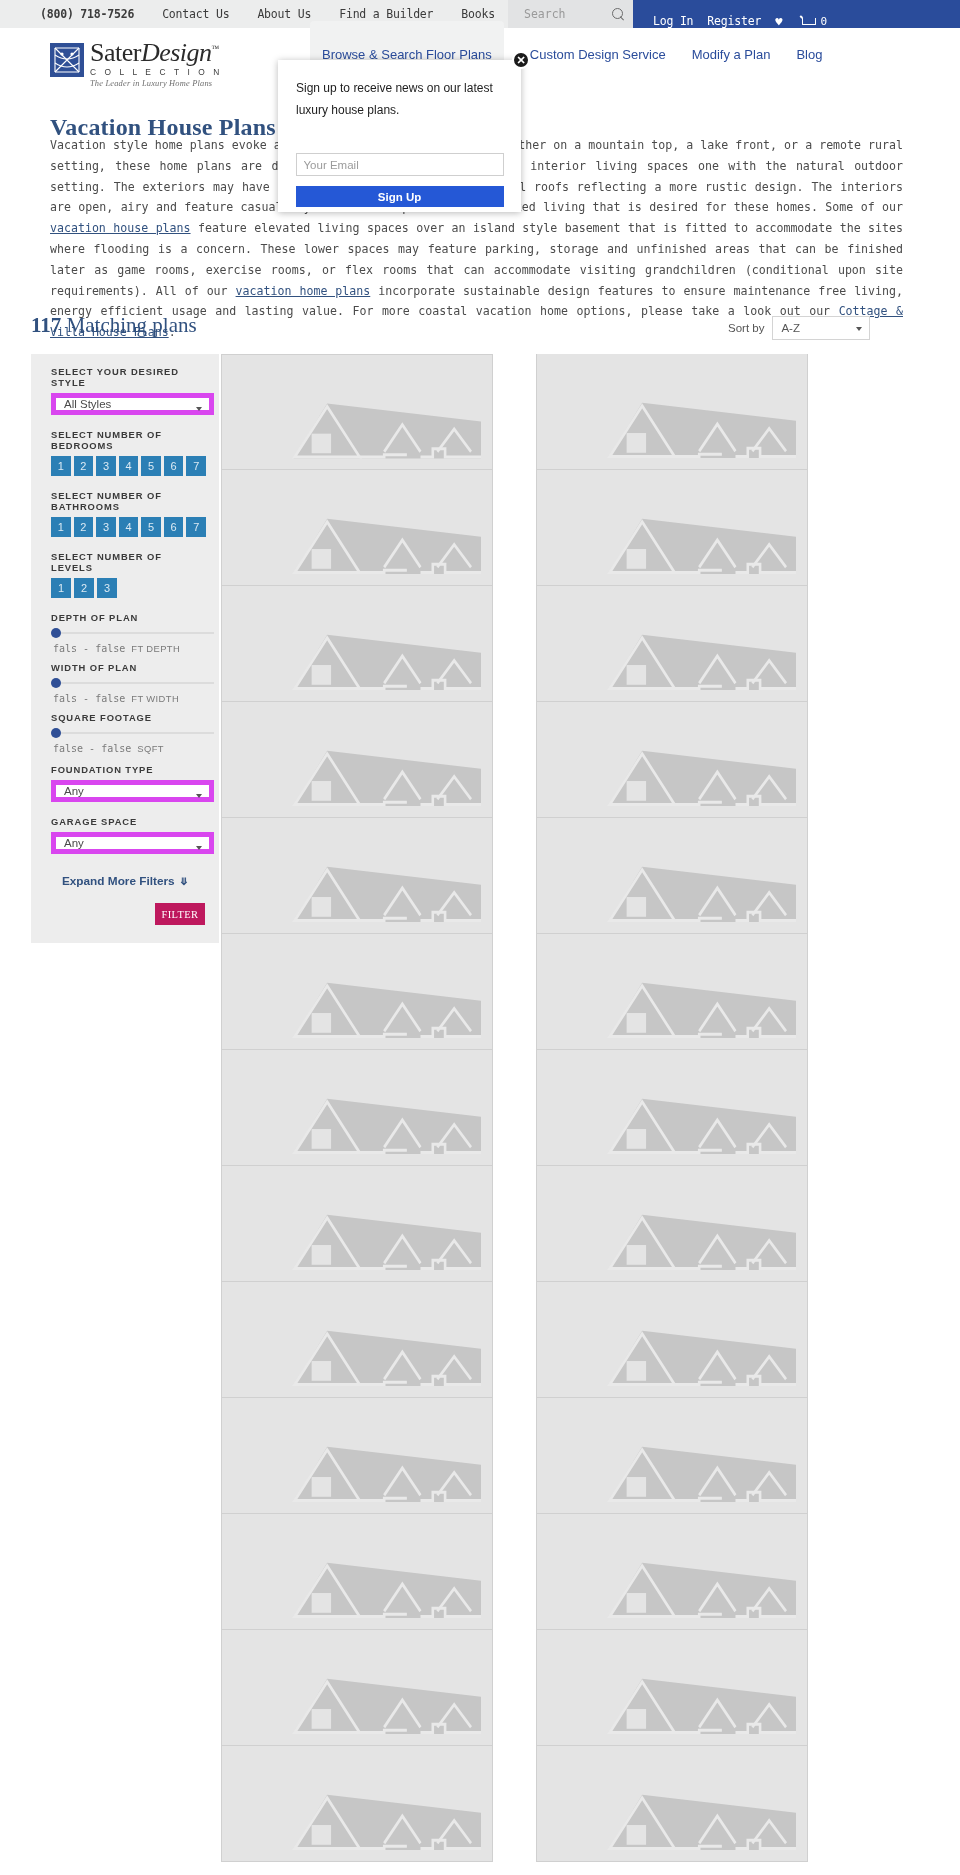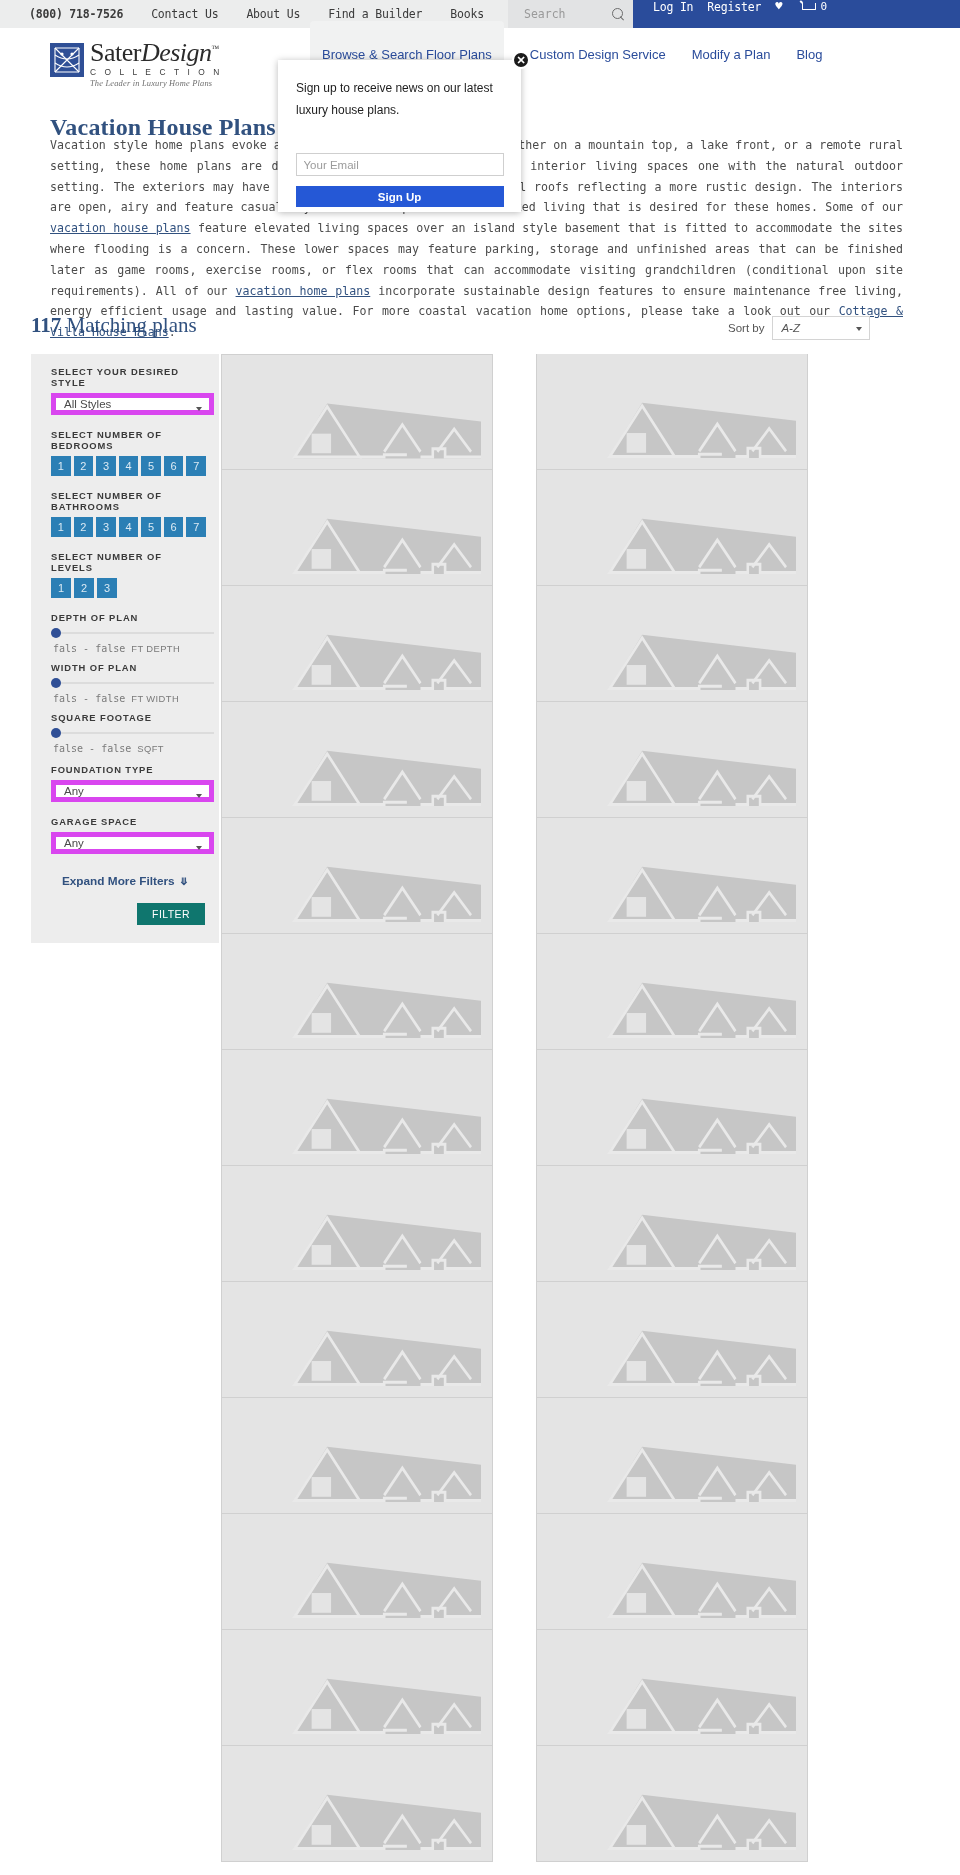--- a/index.html
+++ b/index.html
@@ -10,21 +10,21 @@
     font-family:"DejaVu Sans Mono", monospace;
     overflow:hidden;
   }
 
   
   .utilbar{
     position:absolute; left:0; top:0; width:960px; height:28px;
     background:#eceded;
     display:flex; align-items:center;
   }
-  .utilbar-left{ display:flex; align-items:center; padding-left:29px; gap:0; }
+  .utilbar-left{ display:flex; align-items:center; padding-left:40px; gap:0; }
   .util-phone{
     font-family:"DejaVu Sans Mono", monospace;
     font-size:11.5px; color:#3b3b3b; font-weight:bold; letter-spacing:-.2px;
     white-space:nowrap;
   }
   .util-link{
     font-family:"DejaVu Sans Mono", monospace;
     font-size:11.5px; color:#3b3b3b; text-decoration:none; white-space:nowrap;
     margin-left:28px; letter-spacing:-.2px;
   }
@@ -44,21 +44,21 @@
   .mag:before{
     content:""; position:absolute; left:0; top:0; width:9px; height:9px;
     border:1.4px solid #6c6c6c; border-radius:50%;
   }
   .mag:after{
     content:""; position:absolute; left:8px; top:8.5px; width:5px; height:1.4px;
     background:#6c6c6c; transform:rotate(45deg); transform-origin:left center;
   }
   .util-right{
     position:absolute; left:633px; top:0; width:327px; height:28px;
-    background:#2a4c9b; display:flex; align-items:flex-start; padding-left:20px; gap:0;
+    background:#2a4c9b; display:flex; align-items:flex-end; padding-left:20px; gap:0;
   }
   .util-right a{
     font-family:"DejaVu Sans Mono", monospace;
     font-size:11.5px; color:#ffffff; text-decoration:none; white-space:nowrap;
     letter-spacing:-.2px;
   }
   .util-right .reg{ margin-left:14px; }
   .heart{ color:#fff; font-size:12px; margin-left:14px; line-height:1; }
   .cartwrap{ display:flex; align-items:center; margin-left:18px; gap:5px; }
   .cart-ico{ position:relative; width:15px; height:13px; }
@@ -138,21 +138,20 @@
     position:absolute; left:728px; top:316px; display:flex; align-items:center; gap:8px;
   }
   .sort-label{
     font-family:"Liberation Sans", sans-serif; font-size:11.5px; color:#555;
   }
   .selectbox{
     position:relative; background:#fff; border:1px solid #d4d4d4;
     height:24px; display:flex; align-items:center;
     font-family:"Liberation Sans", sans-serif; font-size:11.5px; color:#555;
     padding:0 22px 0 8px;
-    font-style:italic;
   }
   .selectbox .caret{
     position:absolute; right:7px; top:10px;
     width:0; height:0; border-left:3.5px solid transparent;
     border-right:3.5px solid transparent; border-top:4.5px solid #555;
   }
   .sort-select{ width:98px; }
 
   
   .sidebar{
@@ -200,22 +199,22 @@
   .slider-val em{ font-style:normal; font-family:"Liberation Sans", sans-serif; font-size:9.4px; letter-spacing:.4px;}
   .expand{
     text-align:center; margin-top:16px; padding-bottom:6px;
   }
   .expand a{
     font-family:"Liberation Sans", sans-serif; font-size:11.8px; font-weight:bold;
     color:#31517f; text-decoration:none;
   }
   .chev{ display:inline-block; margin-left:5px; font-size:10px; }
   .filter-btn{
-    margin:8px 1px 0 auto; width:68px; height:22px; background:#0f766e;
-    color:#fff; font-family:Liberation Sans, sans-serif; font-size:10.5px;
+    margin:8px 1px 0 auto; width:50px; height:22px; background:#be185d;
+    color:#fff; font-family:Liberation Serif, serif; font-size:10.5px;
     letter-spacing:.4px; display:flex; align-items:center; justify-content:center;
     cursor:pointer;
   }
   .filter-btn-wrap{ display:flex; }
 
   
   .grid{
     position:absolute; left:221px; top:354px; width:739px;
     display:grid; grid-template-columns:272px 272px; gap:0 43px;
   }

